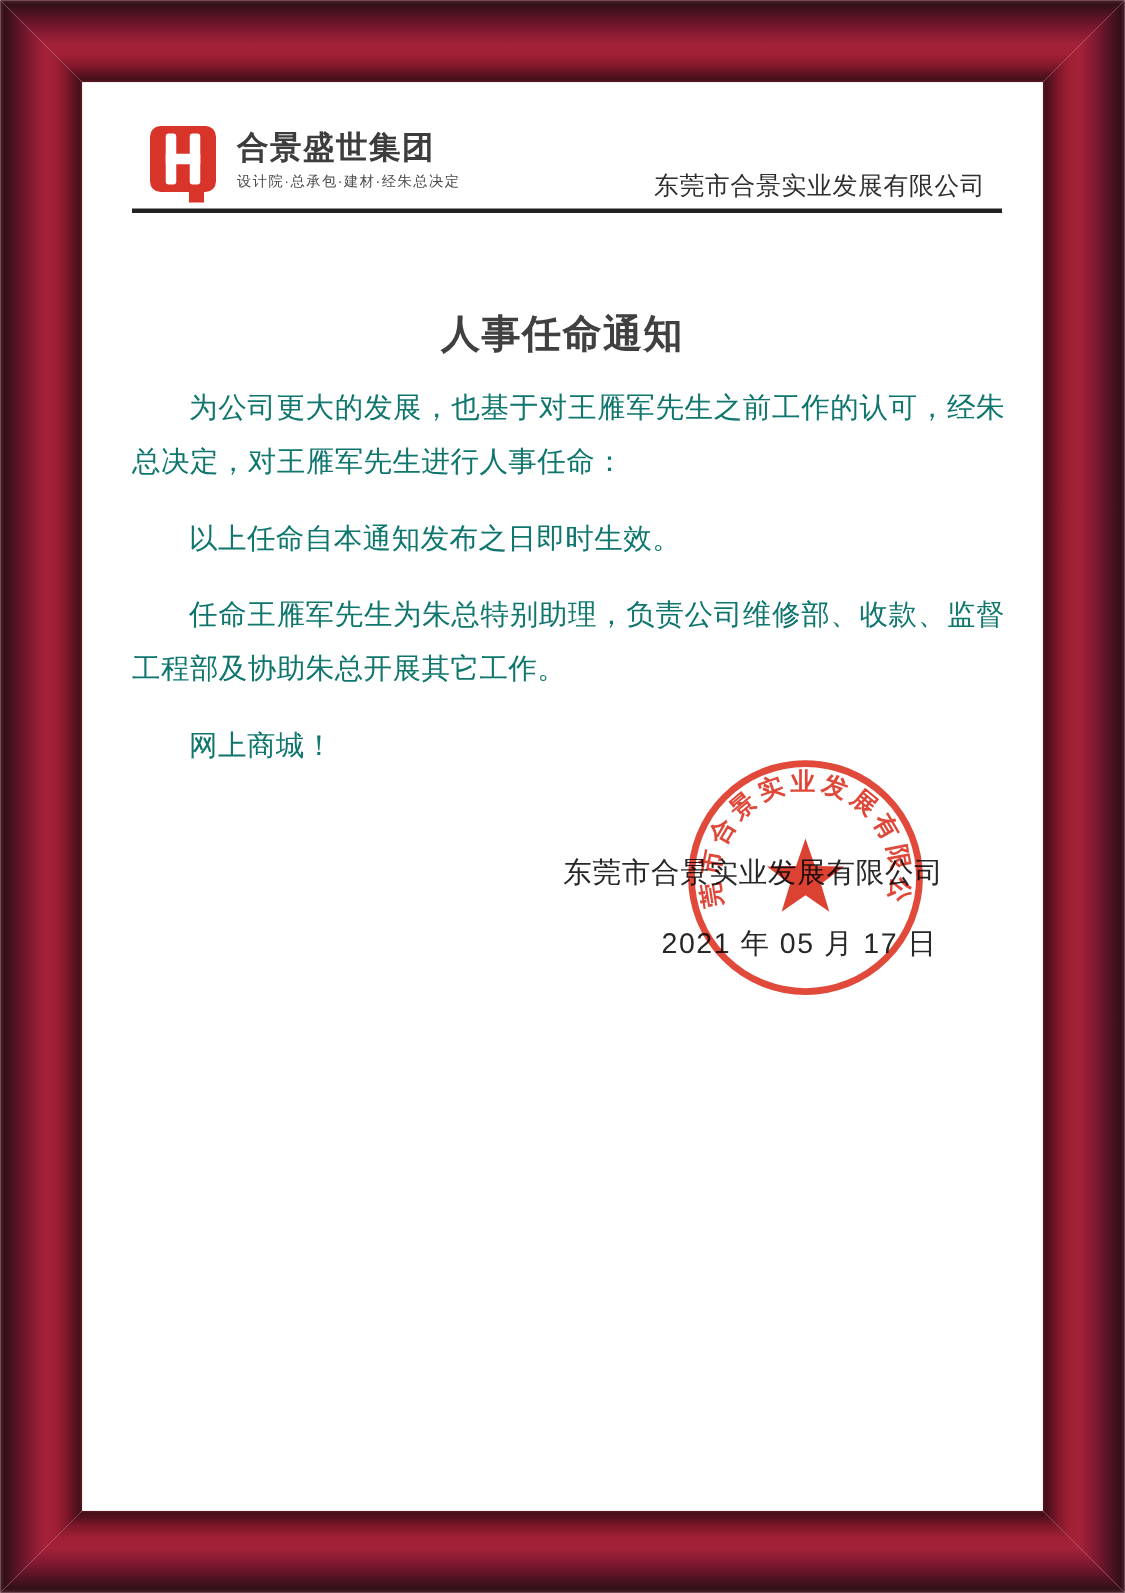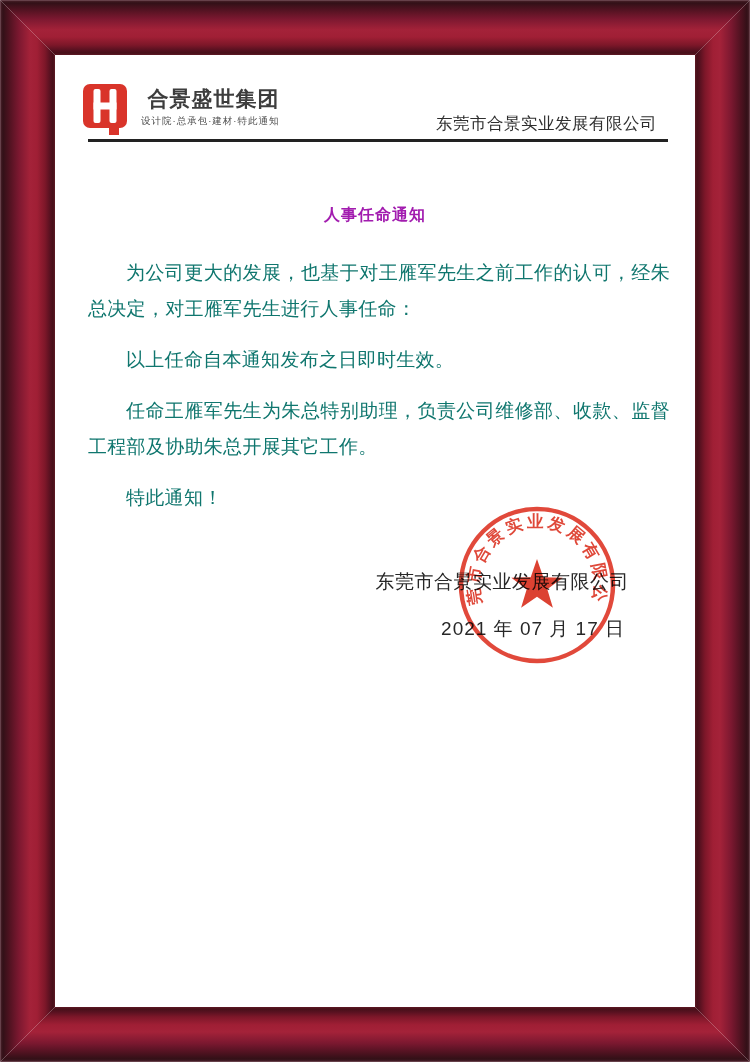--- a/index.html
+++ b/index.html
@@ -16,28 +16,28 @@
     background:linear-gradient(0deg,#87636d 0px,#451d26 1px,#321017 3px,#4e1220 9px,#7c1830 19px,#a42239 30px,#a01f35 37px,#7d1729 45px,#581120 50px,#471019 53px,#5f1824 55px);
     clip-path:polygon(55px 0,695px 0,750px 55px,0 55px);}
   .fr-left{left:0;top:0;width:55px;height:1062px;
     background:linear-gradient(90deg,#87636d 0px,#451d26 1px,#321017 3px,#4e1220 9px,#7c1830 19px,#a42239 30px,#a01f35 37px,#7d1729 45px,#581120 50px,#471019 53px,#5f1824 55px);
     clip-path:polygon(0 0,55px 55px,55px 1007px,0 1062px);}
   .fr-right{right:0;top:0;width:55px;height:1062px;
     background:linear-gradient(270deg,#87636d 0px,#451d26 1px,#321017 3px,#4e1220 9px,#7c1830 19px,#a42239 30px,#a01f35 37px,#7d1729 45px,#581120 50px,#471019 53px,#5f1824 55px);
     clip-path:polygon(55px 0,0 55px,0 1007px,55px 1062px);}
   
   .doc{position:absolute;left:55px;top:55px;width:640px;height:952px;background:#fff;}
-  .logo{position:absolute;left:28px;top:29px;display:flex;align-items:flex-start;text-align:right;}
+  .logo{position:absolute;left:45px;top:29px;display:flex;align-items:flex-start;}
   .logo-icon{display:block;}
   .logo-text{margin-left:14px;padding-top:3px;}
   .logo-name{font-size:21px;font-weight:bold;color:#3d3d3d;letter-spacing:1px;line-height:1.1;}
   .logo-tagline{font-size:9.5px;color:#4a4a4a;letter-spacing:1px;margin-top:5px;}
   .company-top{position:absolute;right:38px;top:58px;font-size:16.5px;font-weight:500;color:#2e2e2e;letter-spacing:0.5px;}
   .rule{position:absolute;left:33px;right:27px;top:84px;height:2.5px;background:#222;}
-  .title{position:absolute;left:0;right:0;top:150px;text-align:center;font-size:16px;font-weight:700;color:#a21caf;letter-spacing:1px;}
+  .title{position:absolute;left:0;right:0;top:150px;text-align:center;font-size:26px;font-weight:700;color:#404040;letter-spacing:1px;}
   .body-text{position:absolute;left:33px;width:582px;top:200px;font-size:19px;line-height:36px;color:#0f766e;text-align:justify;letter-spacing:0.3px;}
   .body-text p{text-indent:2em;margin:0 0 15px 0;}
   .sig-company{position:absolute;right:66px;top:514px;font-size:19px;color:#272727;letter-spacing:0.5px;}
   .sig-date{position:absolute;right:70px;top:561px;font-size:19px;color:#272727;letter-spacing:1px;}
   .stamp{position:absolute;left:397px;top:445px;width:170px;height:170px;mix-blend-mode:multiply;opacity:0.93;}
 </style>
 </head>
 <body>
 
 <div class="fr fr-top"></div>
@@ -50,39 +50,39 @@
   <div class="logo">
     <svg class="logo-icon" width="44" height="52" viewBox="0 0 44 52">
       <rect x="0" y="0" width="44" height="44" rx="7" fill="#d9342a"></rect>
       <rect x="26" y="44" width="10" height="7" fill="#d9342a"></rect>
       <rect x="10.5" y="5" width="7" height="34" rx="2" fill="#ffffff"></rect>
       <rect x="26.5" y="5" width="7" height="34" rx="2" fill="#ffffff"></rect>
       <rect x="10.5" y="18.5" width="23" height="7" fill="#ffffff"></rect>
     </svg>
     <div class="logo-text">
       <div class="logo-name">合景盛世集团</div>
-      <div class="logo-tagline">设计院·总承包·建材·特此通知</div>
+      <div class="logo-tagline">设计院·总承包·建材·经朱总决定</div>
     </div>
   </div>
 
   <div class="company-top">东莞市合景实业发展有限公司</div>
 
   <div class="rule"></div>
 
   <div class="title">人事任命通知</div>
 
   <div class="body-text">
     <p>为公司更大的发展，也基于对王雁军先生之前工作的认可，经朱总决定，对王雁军先生进行人事任命：</p>
     <p>以上任命自本通知发布之日即时生效。</p>
     <p>任命王雁军先生为朱总特别助理，负责公司维修部、收款、监督工程部及协助朱总开展其它工作。</p>
-    <p>特此通知！</p>
+    <p>网上商城！</p>
   </div>
 
   <div class="sig-company">东莞市合景实业发展有限公司</div>
-  <div class="sig-date">2021 年 07 月 17 日</div>
+  <div class="sig-date">2021 年 05 月 17 日</div>
 
   <svg class="stamp" width="170" height="170" viewBox="0 0 170 170">
     <defs>
       <path id="sealArc" d="M 30.5,104.8 A 58,58 0 1 1 139.5,104.8" fill="none"></path>
     </defs>
     <circle cx="85" cy="85" r="76" fill="none" stroke="#df3b2c" stroke-width="4.5"></circle>
     <path d="M85,59 L91.3,77.3 L110.7,77.7 L95.3,89.3 L100.9,107.8 L85,96.8 L69.1,107.8 L74.7,89.3 L59.3,77.7 L78.7,77.3 Z" fill="#da3322"></path>
     <text font-size="16.5" fill="#dd3a2a" letter-spacing="3.5" font-weight="bold" font-family="Liberation Sans, sans-serif">
       <textPath href="#sealArc" startOffset="50%" text-anchor="middle">东莞市合景实业发展有限公司</textPath>
     </text>

